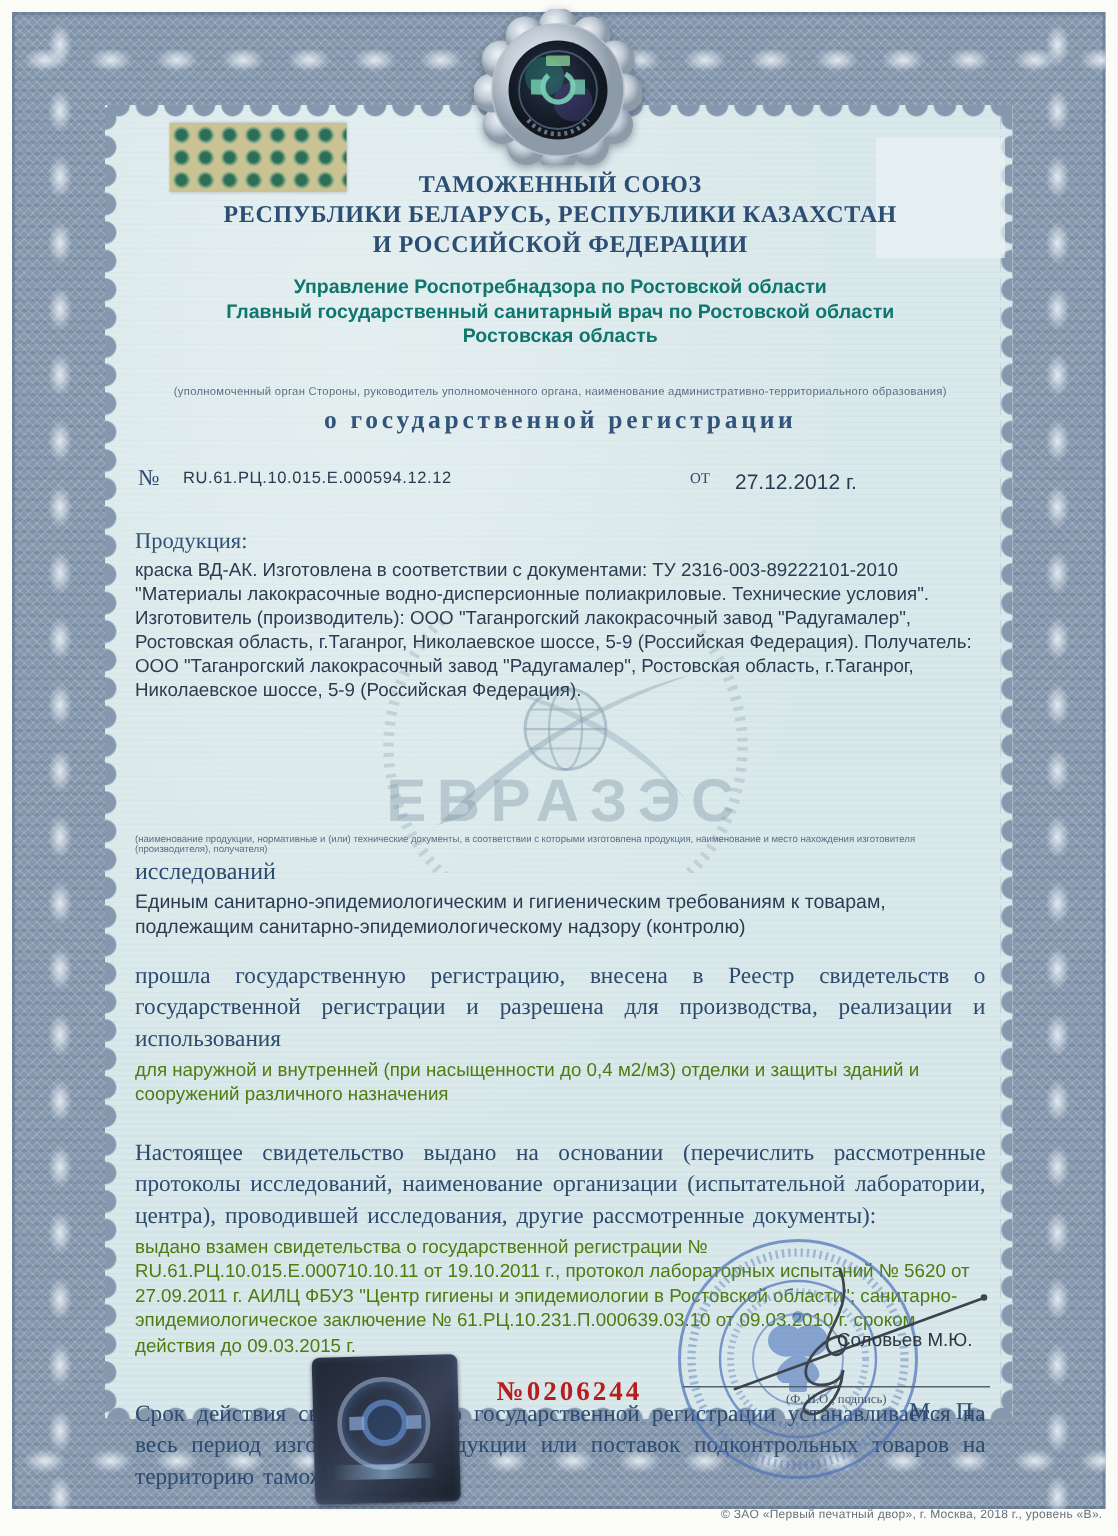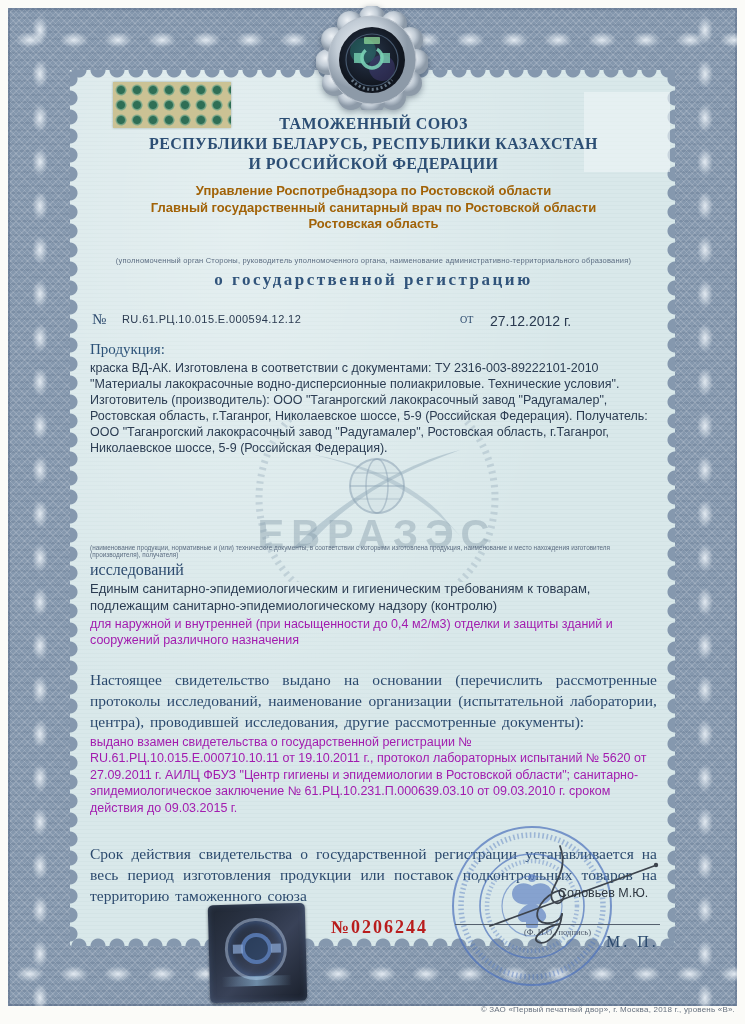--- a/index.html
+++ b/index.html
@@ -78,37 +78,37 @@
   
   .watermark { position:absolute; left:240px; top:412px; width:274px; height:170px; z-index:1; overflow:visible; }
   .wm-text { position:absolute; left:0; right:0; top:100px; text-align:center;
     font-family:"Liberation Sans", sans-serif; font-weight:bold; font-size:40px; letter-spacing:7px;
     color:rgba(128,149,166,.40); }
 
   
   .content { position:absolute; left:90px; top:114px; width:567px; z-index:4; color:#2c4a6e; }
   .center { text-align:center; }
   .hdr1 { font-size:16px; font-weight:bold; color:#2c4e74; line-height:20px; letter-spacing:.4px; }
-  .auth { font-family:"Liberation Sans", sans-serif; font-size:13px; color:#a16207; line-height:16.5px; margin-top:9px; font-weight:bold;}
+  .auth { font-family:"Liberation Sans", sans-serif; font-size:13px; color:#0f766e; line-height:16.5px; margin-top:9px; font-weight:bold;}
   .cap  { font-family:"Liberation Sans", sans-serif; font-size:7.5px; color:#5c6d82; margin-top:23px; letter-spacing:.2px; }
   .title { font-size:28px; font-weight:bold; color:#31547b; letter-spacing:4px; margin-top:11px; }
   .subtitle { font-size:17px; font-weight:bold; color:#31547b; letter-spacing:2.5px; margin-top:5px; }
   .numrow { position:relative; margin-top:21px; height:22px; font-size:15px; color:#2c4a6e; }
   .numrow .nsign { position:absolute; left:2px; top:0; }
   .numrow .nval  { position:absolute; left:32px; top:2px; font-family:"Liberation Sans", sans-serif; font-size:11px; letter-spacing:.4px; color:#2a3a50; }
   .numrow .dlab  { position:absolute; left:370px; top:0; font-variant:small-caps; font-size:14px; }
   .numrow .dval  { position:absolute; left:400px; top:2px; font-family:"Liberation Sans", sans-serif; font-size:14px; color:#2a3a50;text-align:right; }
-  .plabel { font-size:15px; color:#2c5278; margin-top:8px; }
+  .plabel { font-size:15px; color:#2c5278; margin-top:20px; }
   .sans-p { font-family:"Liberation Sans", sans-serif; font-size:12.5px; line-height:16px; color:#2b3c52; margin-top:2px; }
   .cap2 { font-family:"Liberation Sans", sans-serif; font-size:6.4px; color:#5c6d82; margin-top:88px; }
   .lead { font-size:16px; margin-top:3px; color:#2c4a6e; }
   .comp { font-family:"Liberation Sans", sans-serif; font-size:13px; line-height:17px; color:#2b3c52; margin-top:1px; }
   .serif-j { font-size:15.5px; line-height:21px; text-align:justify; color:#2c4a6e; word-spacing:2px; }
   .mt16 { margin-top:14px; } .mt22 { margin-top:20px; } .mt28 { margin-top:27px; }
-  .sans-s { font-family:"Liberation Sans", sans-serif; font-size:12.5px; line-height:16.5px; color:#a21caf; margin-top:2px; }
+  .sans-s { font-family:"Liberation Sans", sans-serif; font-size:12.5px; line-height:16.5px; color:#4d7c0f; margin-top:2px; }
 
   
   .stamp { position:absolute; left:448px; top:822px; width:168px; height:168px; z-index:4; filter:blur(.3px); }
   .sig   { position:absolute; left:468px; top:838px; width:220px; height:125px; z-index:6; }
   .sigline { position:absolute; left:455px; top:924px; width:205px; border-top:1.2px solid #55606e; z-index:5; }
   .sigline-cap { position:absolute; left:455px; top:927px; width:205px; text-align:center;
     font-size:8.5px; color:#4a5568; z-index:5; }
   .signer { position:absolute; left:558px; top:886px; font-family:"Liberation Sans", sans-serif;
     font-size:12.5px; color:#2e3640; z-index:7; }
   .mp { position:absolute; left:606px; top:933px; font-size:16px; letter-spacing:3px; color:#2c4a6e; z-index:5; }
@@ -195,36 +195,37 @@
     <div class="hdr1 center">ТАМОЖЕННЫЙ СОЮЗ</div>
     <div class="hdr1 center">РЕСПУБЛИКИ БЕЛАРУСЬ, РЕСПУБЛИКИ КАЗАХСТАН</div>
     <div class="hdr1 center">И РОССИЙСКОЙ ФЕДЕРАЦИИ</div>
     <div class="auth center">
       <div>Управление Роспотребнадзора по Ростовской области</div>
       <div>Главный государственный санитарный врач по Ростовской области</div>
       <div>Ростовская область</div>
     </div>
     <div class="cap center">(уполномоченный орган Стороны, руководитель уполномоченного органа, наименование административно-территориального образования)</div>
 
-    <div class="subtitle center">о государственной регистрацию</div>
+    <div class="subtitle center">о государственной регистрации</div>
 
     <div class="numrow">
       <span class="nsign">№</span>
       <span class="nval">RU.61.РЦ.10.015.Е.000594.12.12</span>
       <span class="dlab">от</span>
       <span class="dval">27.12.2012 г.</span>
     </div>
 
     <div class="plabel">Продукция:</div>
     <div class="sans-p">краска ВД-АК. Изготовлена в соответствии с документами: ТУ 2316-003-89222101-2010 "Материалы лакокрасочные водно-дисперсионные полиакриловые. Технические условия". Изготовитель (производитель): ООО "Таганрогский лакокрасочный завод "Радугамалер", Ростовская область, г.Таганрог, Николаевское шоссе, 5-9 (Российская Федерация).  Получатель: ООО "Таганрогский лакокрасочный завод "Радугамалер", Ростовская область, г.Таганрог, Николаевское шоссе, 5-9 (Российская Федерация).</div>
     <div class="cap2">(наименование продукции, нормативные и (или) технические документы, в соответствии с которыми изготовлена продукция, наименование и место нахождения изготовителя (производителя), получателя)</div>
 
     <div class="lead">исследований</div>
     <div class="comp">Единым санитарно-эпидемиологическим и гигиеническим требованиям к товарам, подлежащим санитарно-эпидемиологическому надзору (контролю)</div>
 
+    <div class="serif-j mt16">прошла государственную регистрацию, внесена в Реестр свидетельств о государственной регистрации и разрешена для производства, реализации и использования</div>
     <div class="sans-s">для наружной и внутренней (при насыщенности до 0,4 м2/м3) отделки и защиты зданий и сооружений различного назначения</div>
 
     <div class="serif-j mt22">Настоящее свидетельство выдано на основании (перечислить рассмотренные протоколы исследований, наименование организации (испытательной лаборатории, центра), проводившей исследования, другие рассмотренные документы):</div>
     <div class="sans-s">выдано взамен свидетельства о государственной регистрации № RU.61.РЦ.10.015.Е.000710.10.11 от 19.10.2011 г., протокол лабораторных испытаний № 5620 от 27.09.2011 г. АИЛЦ ФБУЗ "Центр гигиены и эпидемиологии в Ростовской области"; санитарно-эпидемиологическое заключение № 61.РЦ.10.231.П.000639.03.10 от 09.03.2010 г. сроком действия до 09.03.2015 г.</div>
 
     <div class="serif-j mt28">Срок действия свидетельства о государственной регистрации устанавливается на весь период изготовления продукции или поставок подконтрольных товаров на территорию таможенного союза</div>
 
   </div>
 
   <svg class="stamp" viewBox="0 0 168 168">

